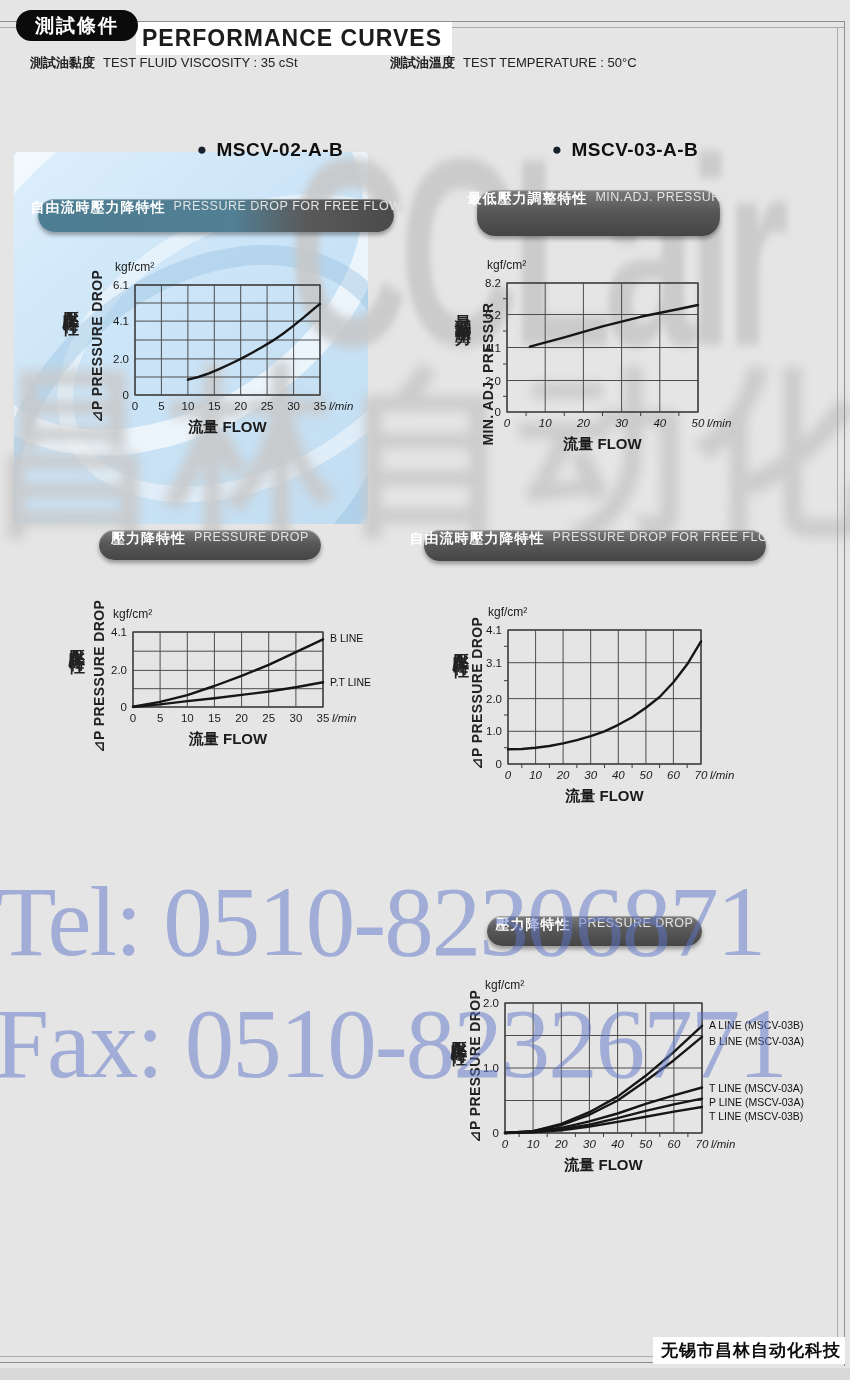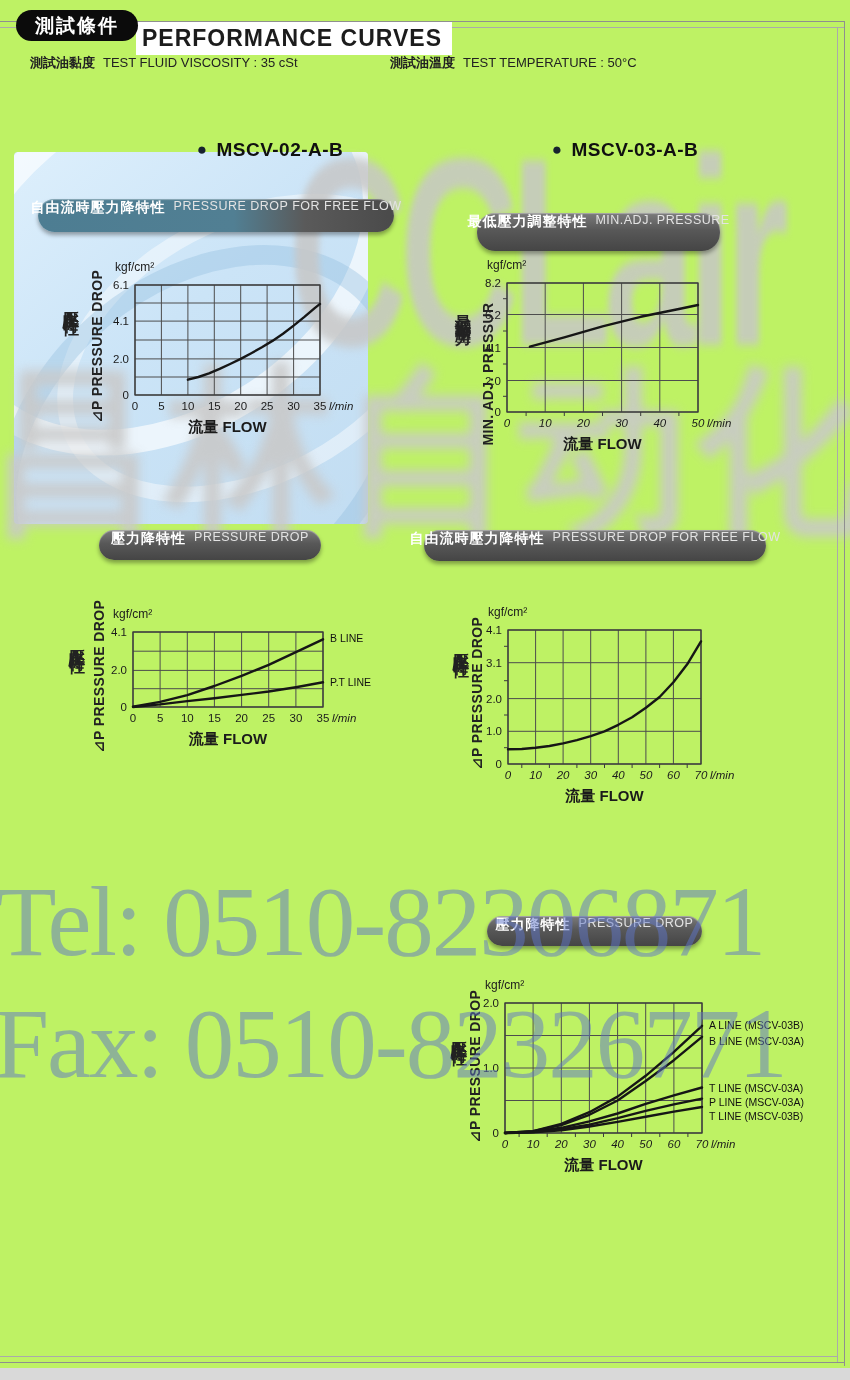--- a/index.html
+++ b/index.html
@@ -1,17 +1,17 @@
 <!DOCTYPE html>
 <html><head>
 <meta charset="utf-8">
 <style>
   html,body{margin:0;padding:0;}
   body{font-family:"Liberation Sans","DejaVu Sans",sans-serif;background:#fff;}
-  .page{position:relative;width:850px;height:1380px;background:#bef264;overflow:hidden;}
+  .page{position:relative;width:850px;height:1380px;background:#e5e5e5;overflow:hidden;}
 
   
   .wm-blue{position:absolute;left:14px;top:152px;width:354px;height:372px;
     background:linear-gradient(140deg,#ddeffc 0%,#cbe4f7 45%,#c2ddf2 100%);
     border-radius:4px;overflow:hidden;z-index:0;}
   .wm-blue .sw1{position:absolute;left:-90px;top:-70px;width:430px;height:300px;
     border:26px solid rgba(255,255,255,.65);border-radius:50%;transform:rotate(-33deg);}
   .wm-blue .sw2{position:absolute;left:30px;top:60px;width:380px;height:240px;
     border:16px solid rgba(255,255,255,.45);border-radius:50%;transform:rotate(-28deg);}
   .wm-blue .sw3{position:absolute;left:-40px;top:120px;width:420px;height:300px;
@@ -53,21 +53,21 @@
 
   
   .pill{position:absolute;z-index:12;border-radius:18px;
     background:linear-gradient(180deg,#7b7b7b 0%,#585858 45%,#454545 100%);
     box-shadow:0 3px 4px rgba(0,0,0,.35), inset 0 1px 1px rgba(255,255,255,.35);
     display:flex;align-items:flex-start;justify-content:center;white-space:nowrap;}
   .pill .zh{color:#ffffff;font-weight:700;font-size:14px;letter-spacing:1px;margin-right:8px;}
   .pill .en{color:#e3e3e3;font-weight:400;font-size:12.5px;letter-spacing:.5px;}
   .pill-1{left:38px;top:199px;width:356px;height:33px;
     background:linear-gradient(90deg,#4921a0 0%,#4d7d92 0%,#517f93 55%,#5a5a5a 75%,#4a4a4a 100%);}
-  .pill-2{left:477px;top:213px;width:243px;height:38px;}
+  .pill-2{left:477px;top:190px;width:243px;height:46px;}
   .pill-3{left:99px;top:530px;width:222px;height:30px;}
   .pill-4{left:424px;top:530px;width:342px;height:31px;}
   .pill-5{left:487px;top:916px;width:215px;height:30px;}
 
   
   .chart{position:absolute;z-index:10;text-align:right;}
   .c1{left:95px;top:248px;width:300px;height:200px;}
   .c2{left:465px;top:246px;width:330px;height:225px;}
   .c3{left:93px;top:595px;width:300px;height:165px;}
   .c4{left:468px;top:593px;width:330px;height:225px;}
@@ -351,13 +351,14 @@
   <div class="yt-zh yt3-zh">壓降特性</div>
   <div class="yt-en yt3-en">⊿P PRESSURE DROP</div>
   <div class="yt-zh yt4-zh">壓降特性</div>
   <div class="yt-en yt4-en">⊿P PRESSURE DROP</div>
   <div class="yt-zh yt5-zh">壓降特性</div>
   <div class="yt-en yt5-en">⊿P PRESSURE DROP</div>
 
   <div class="wm-phone wm-tel">Tel: 0510-82306871</div>
   <div class="wm-phone wm-fax">Fax: 0510-82326771</div>
 
+  <div class="company">无锡市昌林自动化科技</div>
 </div>
 
 </body></html>

